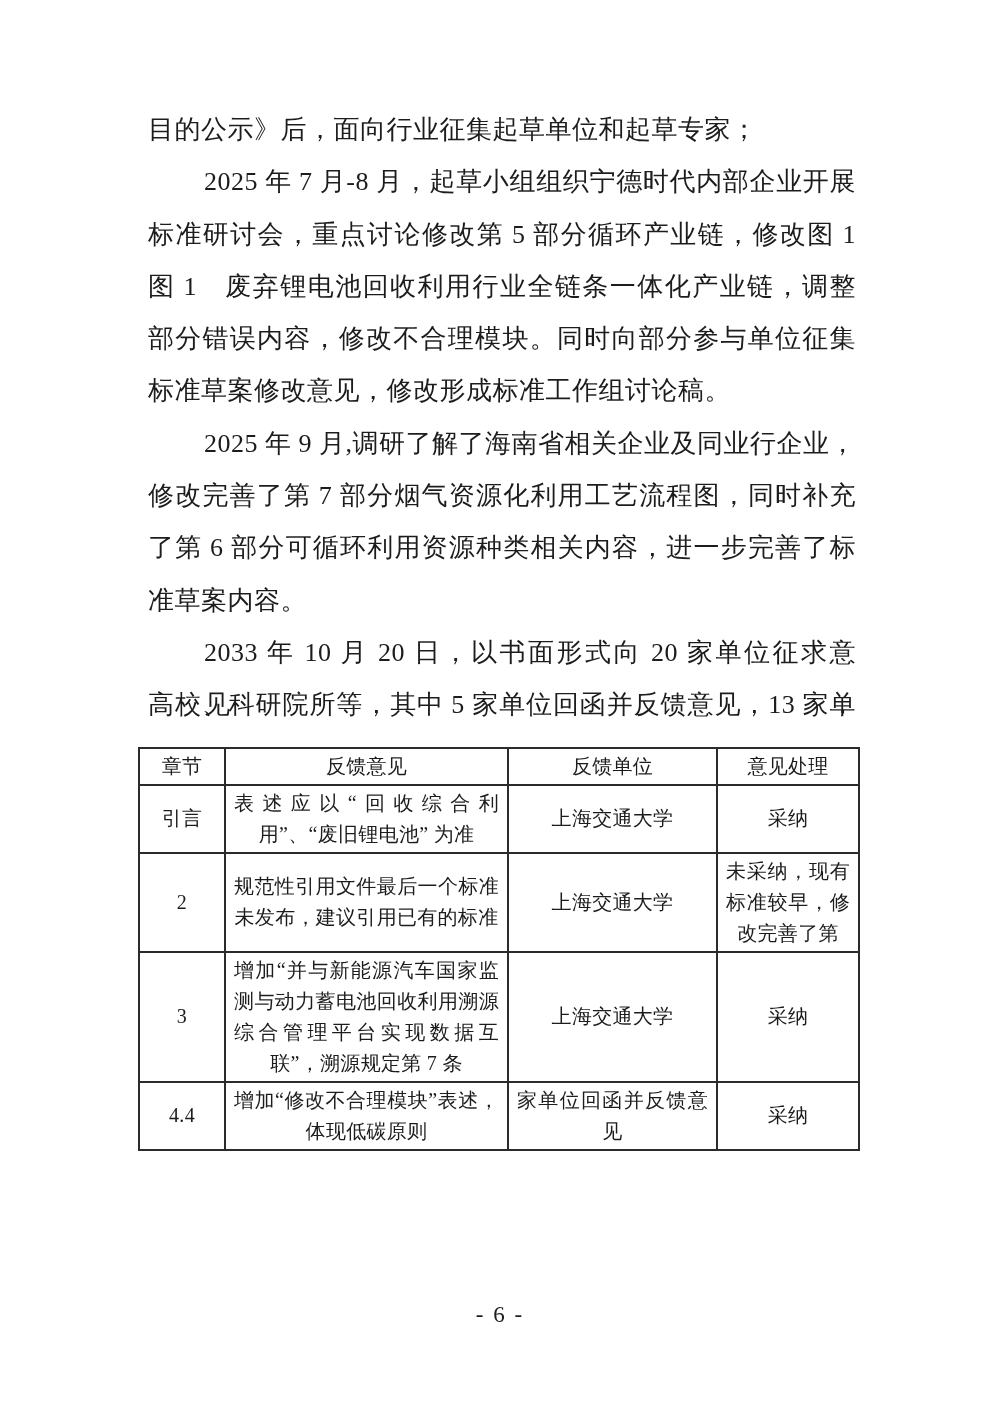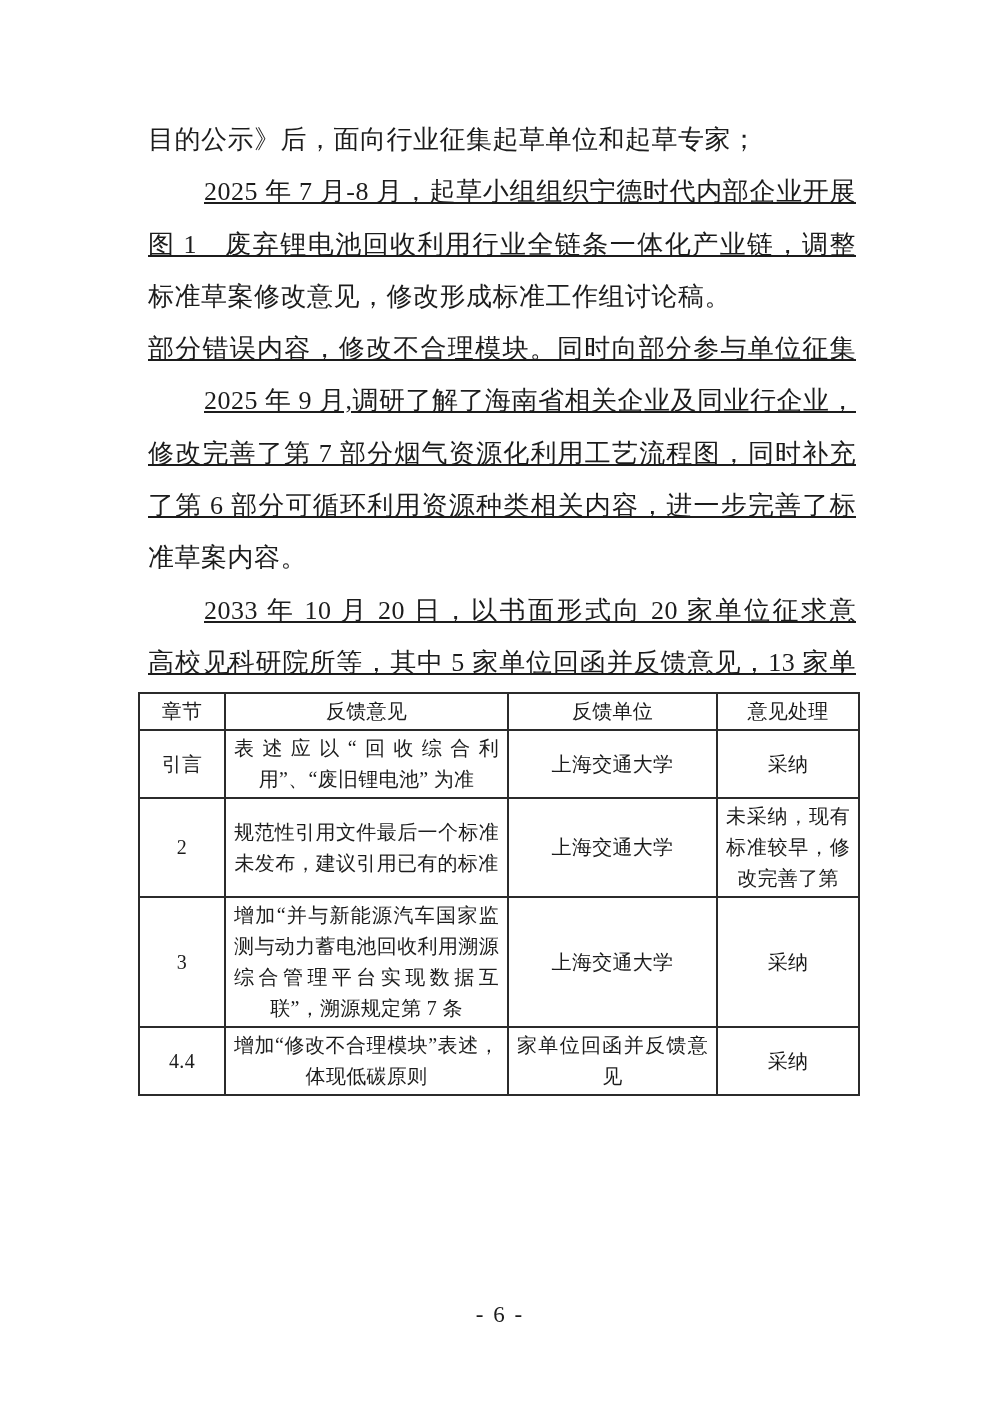--- a/index.html
+++ b/index.html
@@ -7,40 +7,39 @@
   body {
     background: #ffffff;
     color: #1c1c1c;
     font-family: "Liberation Serif", "DejaVu Serif", serif;
     position: relative;
     overflow: hidden;
   }
   .page {
     position: absolute;
     left: 148px;
-    top: 114px;
+    top: 104px;
     width: 708px;
   }
   .line {
     font-size: 26px;
     line-height: 52.3px;
     height: 52.3px;
     text-align: left;
     letter-spacing: 0.5px;
   }
   .line.full {
     text-align: justify;
     text-align-last: justify;
-    text-decoration: underline;
   }
   .line.indent { padding-left: 56px; }
 
   table.feedback {
     margin-left: -10px;
-    margin-top: 3px;
+    margin-top: 15px;
     width: 720px;
     border-collapse: collapse;
     table-layout: fixed;
     font-size: 20px;
   }
   table.feedback th,
   table.feedback td {
     border: 2px solid #2b2b2b;
     text-align: center;
     vertical-align: middle;
@@ -69,23 +68,24 @@
     letter-spacing: 2px;
   }
 </style>
 </head>
 <body>
 
 <div class="page">
   <div>
       <div class="line">目的公示》后，面向行业征集起草单位和起草专家；</div>
       <div class="line indent full">2025 年 7 月-8 月，起草小组组织宁德时代内部企业开展</div>
+      <div class="line full">标准研讨会，重点讨论修改第 5 部分循环产业链，修改图 1</div>
       <div class="line full">图 1　废弃锂电池回收利用行业全链条一体化产业链，调整</div>
+      <div class="line full">部分错误内容，修改不合理模块。同时向部分参与单位征集</div>
       <div class="line">标准草案修改意见，修改形成标准工作组讨论稿。</div>
-      <div class="line full">部分错误内容，修改不合理模块。同时向部分参与单位征集</div>
       <div class="line indent full">2025 年 9 月,调研了解了海南省相关企业及同业行企业，</div>
       <div class="line full">修改完善了第 7 部分烟气资源化利用工艺流程图，同时补充</div>
       <div class="line full">了第 6 部分可循环利用资源种类相关内容，进一步完善了标</div>
       <div class="line">准草案内容。</div>
       <div class="line indent full">2033 年 10 月 20 日，以书面形式向 20 家单位征求意见，</div>
       <div class="line full">高校、科研院所等，其中 5 家单位回函并反馈意见，13 家单</div>
     </div>
 
   <table class="feedback">
     <colgroup>

